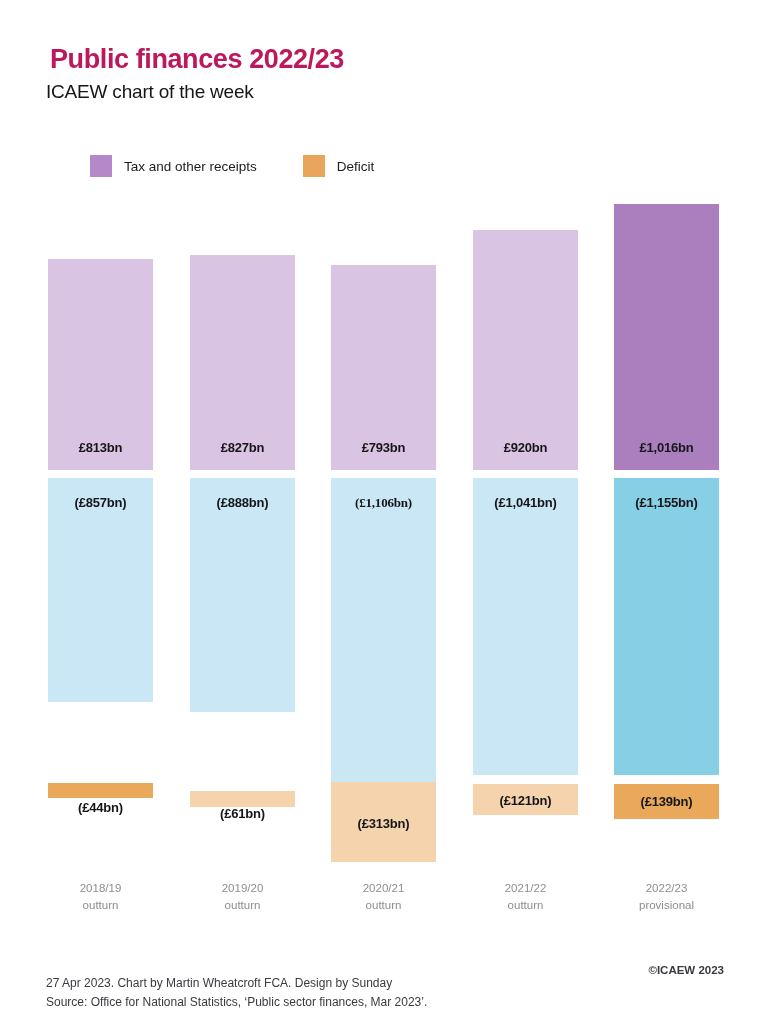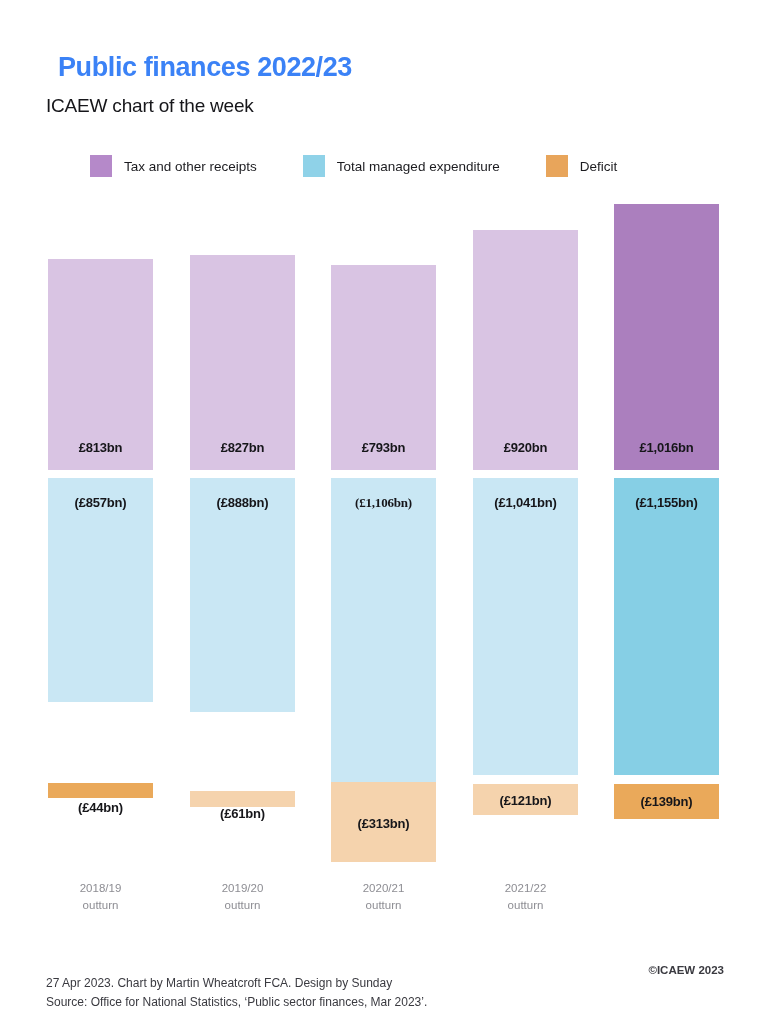--- a/index.html
+++ b/index.html
@@ -20,22 +20,22 @@
   .header {
     position: absolute;
     left: 46px;
     top: 40px;
     width: 680px;
   }
   .title {
     font-size: 27px;
     font-weight: bold;
     letter-spacing: -0.4px;
-    color: #3b82f6;
-    margin: 12px;
+    color: #be185d;
+    margin: 4px;
     line-height: 1.15;
   }
   .subtitle {
     font-size: 19px;
     font-weight: normal;
     letter-spacing: -0.2px;
     color: #16161a;
     margin: 6px 0 0 0;
     line-height: 1.15;
   }
@@ -124,24 +124,20 @@
 
 <div class="header">
   <h1 class="title">Public finances 2022/23</h1>
   <h2 class="subtitle">ICAEW chart of the week</h2>
 </div>
 
 <div class="legend">
   <div class="legend-item">
     <span class="legend-swatch" style="background: rgb(181, 137, 201);"></span>
     <span class="legend-label">Tax and other receipts</span>
-  </div>
-  <div class="legend-item">
-    <span class="legend-swatch" style="background: rgb(143, 210, 232);"></span>
-    <span class="legend-label">Total managed expenditure</span>
   </div>
   <div class="legend-item">
     <span class="legend-swatch" style="background: rgb(232, 165, 91);"></span>
     <span class="legend-label">Deficit</span>
   </div>
 </div>
 
 <div class="plot" id="plot">
     <div class="seg" style="left: 48px; top: 259px; height: 211px; background: rgb(217, 196, 227);"></div>
     <div class="seg-value" style="left: 48px; top: 440px;">£813bn</div>
@@ -182,19 +178,23 @@
     <div class="xlabel" style="left: 473px; top: 880px;">
       <div>2021/22</div>
       <div>outturn</div>
     </div>
     <div class="seg" style="left: 614px; top: 204px; height: 266px; background: rgb(171, 127, 190);"></div>
     <div class="seg-value" style="left: 614px; top: 440px;">£1,016bn</div>
     <div class="seg" style="left: 614px; top: 478px; height: 297px; background: rgb(134, 207, 229);"></div>
     <div class="seg-value" style="left: 614px; top: 495px;">(£1,155bn)</div>
     <div class="seg" style="left: 614px; top: 784px; height: 35px; background: rgb(234, 169, 90);"></div>
     <div class="seg-value" style="left: 614px; top: 794px;">(£139bn)</div>
+    <div class="xlabel" style="left: 614px; top: 880px;">
+      <div>2022/23</div>
+      <div>provisional</div>
+    </div>
   </div>
 
 <div class="footer">
   <div>27 Apr 2023.   Chart by Martin Wheatcroft FCA. Design by Sunday</div>
   <div class="footer-line2">Source: Office for National Statistics, ‘Public sector finances, Mar 2023’.</div>
 </div>
 <div class="copyright">©ICAEW 2023</div>
 
 </body></html>

